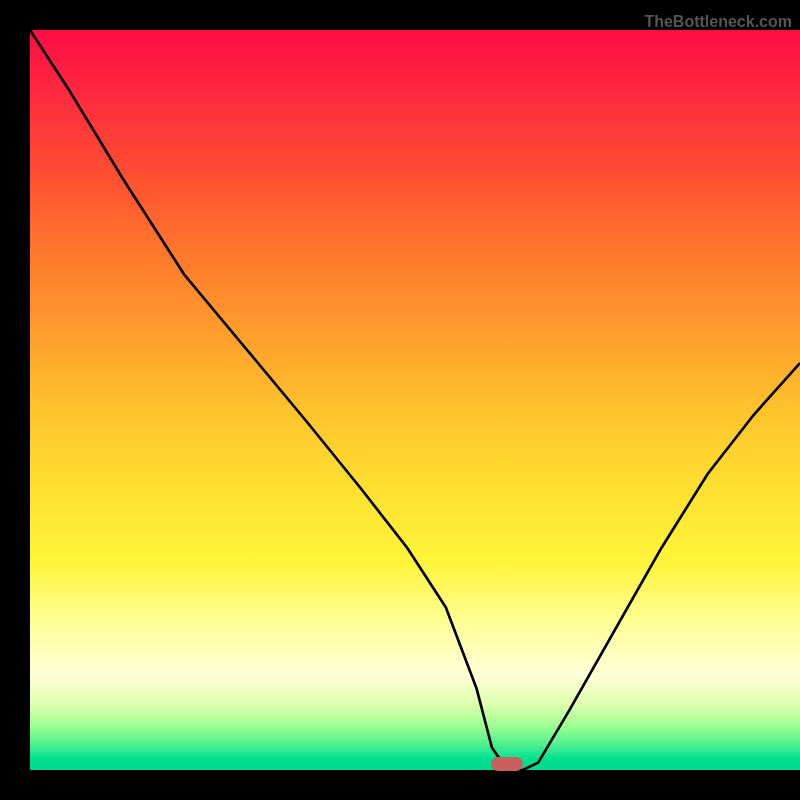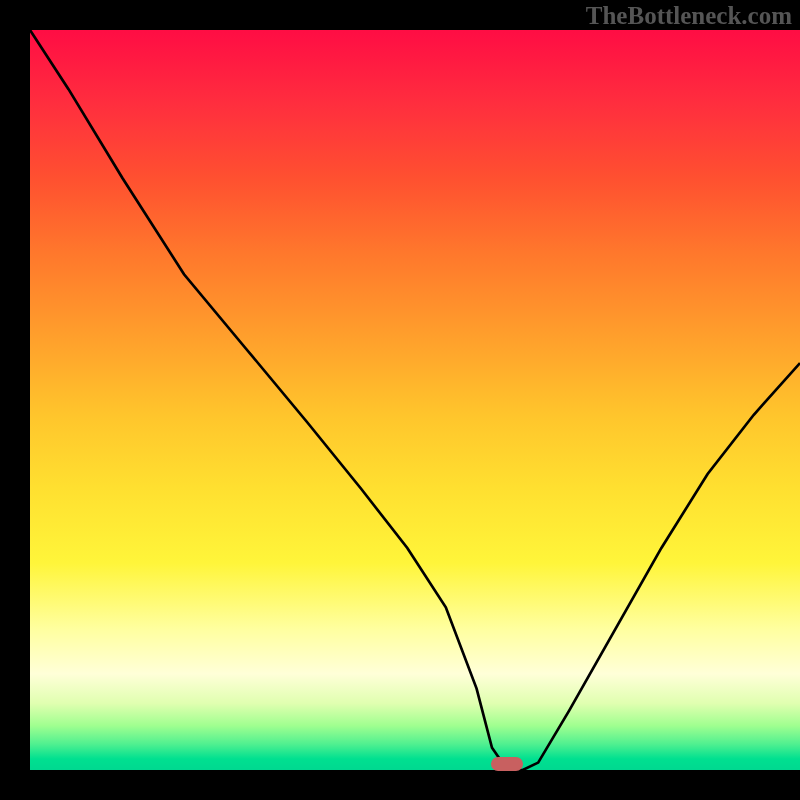--- a/index.html
+++ b/index.html
@@ -6,27 +6,26 @@
     margin: 0;
     padding: 0;
     width: 800px;
     height: 800px;
     background: #000;
     position: relative;
     font-family: Arial, sans-serif;
   }
   .watermark {
     position: absolute;
-    top: 2px;
+    top: 13px;
     right: 8px;
     color: #555;
-    font-size: 25px;
+    font-size: 16px;
     font-weight: bold;
     z-index: 10;
-    font-family: Liberation Serif, serif;
   }
   .plot-area {
     position: absolute;
     left: 30px;
     top: 30px;
     width: 770px;
     height: 740px;
   }
   .gradient-bg {
     position: absolute;

